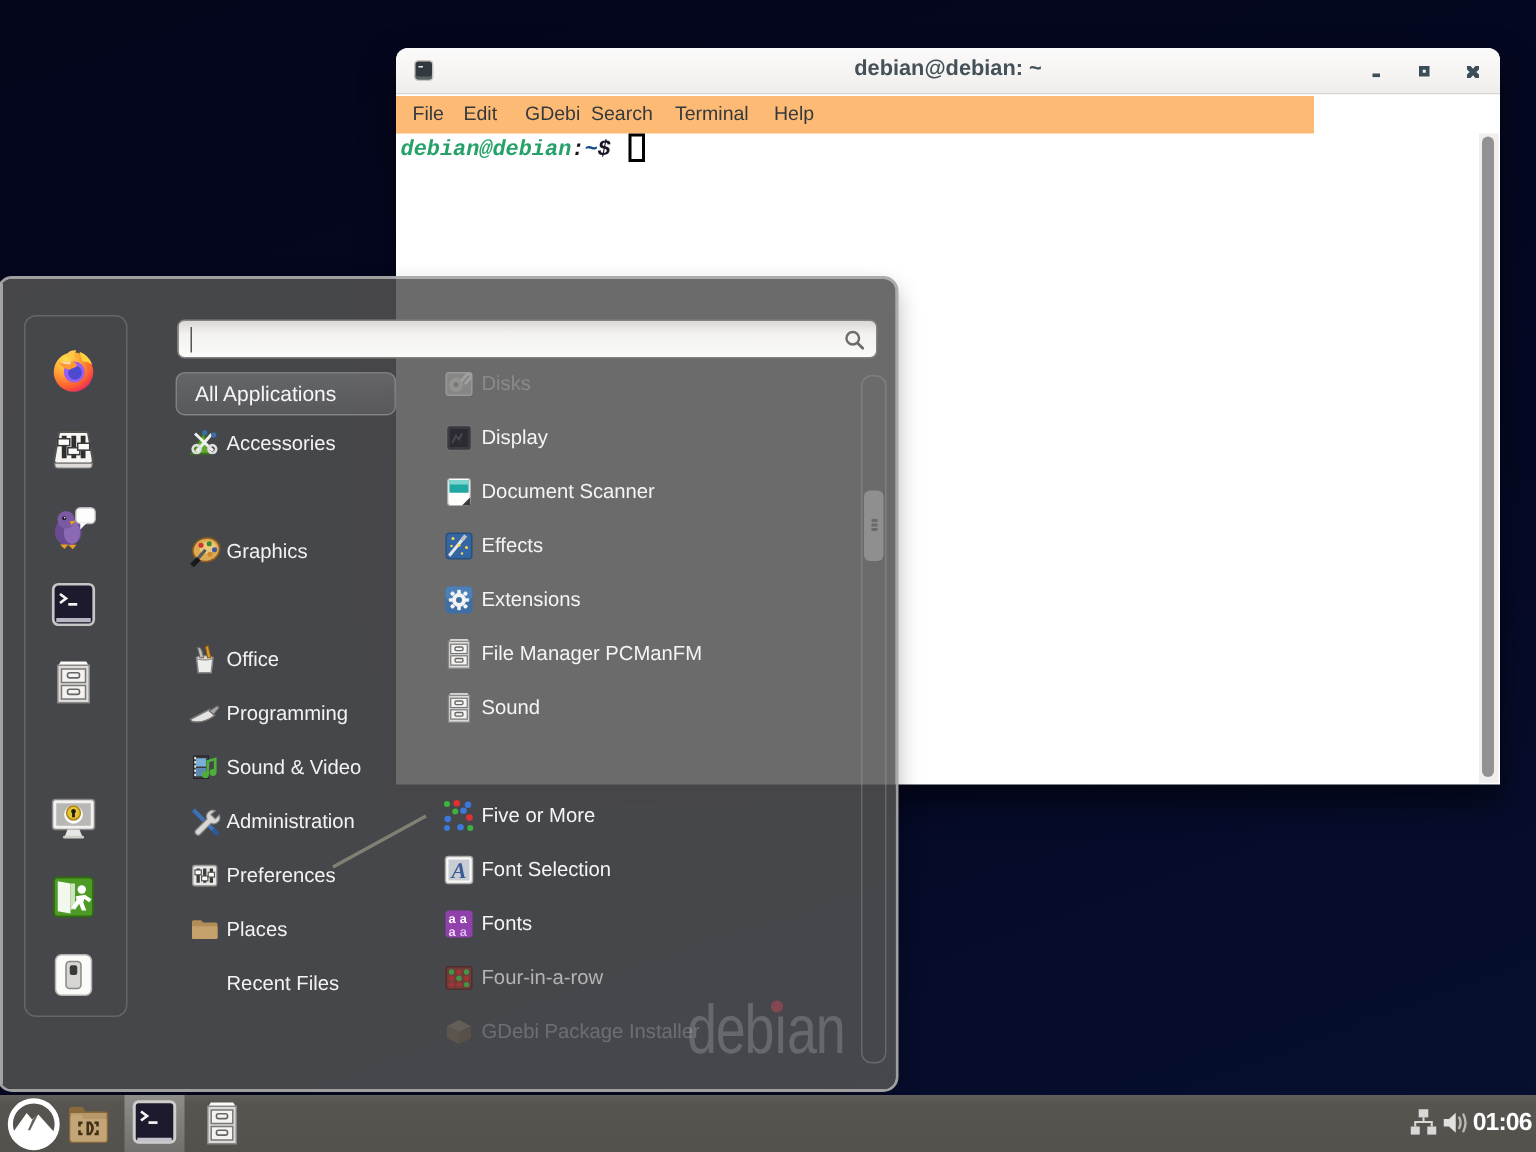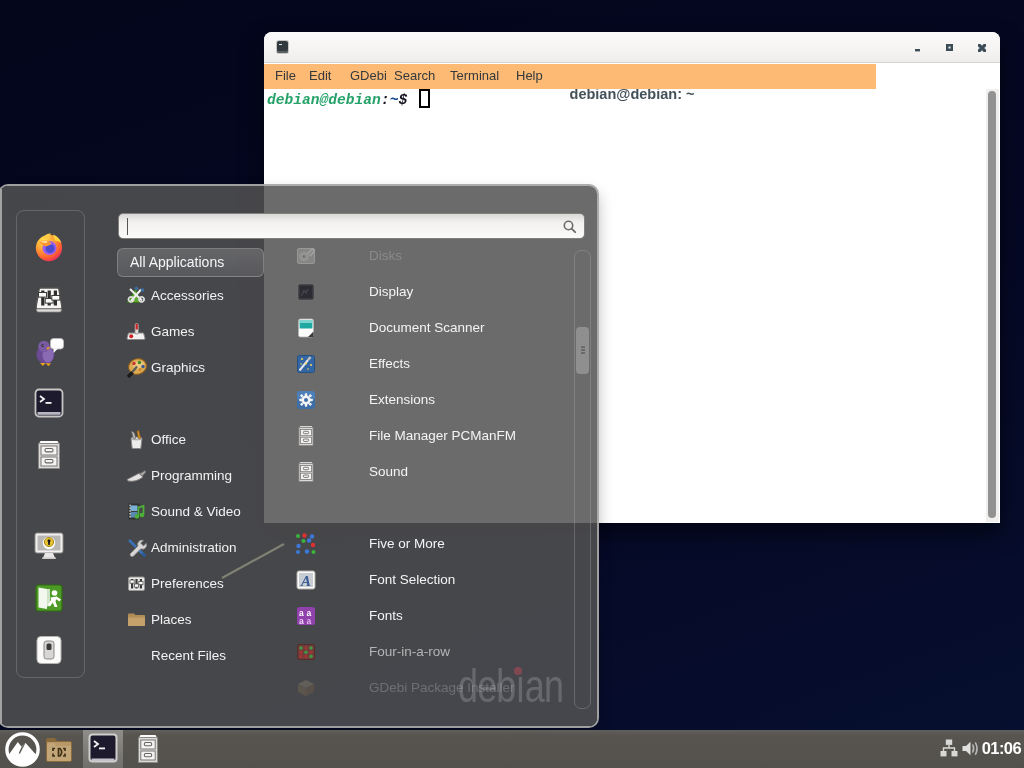--- a/index.html
+++ b/index.html
@@ -8,21 +8,21 @@
 
 
 #term{position:absolute;left:264px;top:32px;width:736px;height:491px;
   border-radius:8px 8px 0 0;background:#ffffff;
   box-shadow:0 10px 22px rgba(0,0,0,0.55);}
 #titlebar{position:absolute;left:0;top:0;width:736px;height:31px;
   border-radius:8px 8px 0 0;
   background:linear-gradient(180deg,#fbfafa 0%,#f5f4f2 60%,#eeedeb 100%);
   border-bottom:1px solid #d8d5d1;}
 #title{position:absolute;left:0;right:0;top:6px;text-align:center;
-  font-size:14.5px;font-weight:bold;color:#445159;margin-top:48px;}
+  font-size:14.5px;font-weight:bold;color:#445159;}
 #wicon{position:absolute;left:13px;top:9px;width:11px;height:12px;
   background:#333a3f;border-radius:2px;box-shadow:inset 0 -2px 0 #5a6165, 0 0 0 1px #c8c6c2;}
 #wicon:after{content:"";position:absolute;left:2px;top:2.5px;width:3px;height:1.5px;background:#e8e8e8;}
 .wbtn{position:absolute;top:0;height:31px;width:30px;}
 #menubar{position:absolute;left:0;top:32px;width:612px;height:25px;
   background:#fdba74;font-size:13px;color:#34393d;}
 #menubar span{position:absolute;top:4px;}
 #prompt{position:absolute;left:3px;top:60px;font-family:"Liberation Mono",monospace;
   font-size:14.6px;font-weight:bold;white-space:pre;font-style:italic;}
 #cursor{position:absolute;left:152px;top:-3px;width:11px;height:19px;border:2px solid #000;background:#fff;}
@@ -47,21 +47,21 @@
 #allapps{position:absolute;left:117px;top:62px;width:147px;height:29px;
   background:linear-gradient(180deg,rgba(255,255,255,0.17),rgba(255,255,255,0.10));
   border:1px solid rgba(185,185,185,0.38);
   border-radius:6px;color:#f6f6f6;font-size:14px;}
 #allapps span{position:absolute;left:12px;top:5px;}
 .cat{position:absolute;left:126px;width:150px;height:22px;color:#f2f2f2;font-size:13.5px;}
 .cat .ci{position:absolute;left:0;top:0;width:21px;height:21px;}
 .cat .ct{position:absolute;left:25px;top:3px;white-space:nowrap;}
 .app{position:absolute;left:295px;width:280px;height:22px;color:#f4f4f4;font-size:13.5px;}
 .app .ai{position:absolute;left:0;top:0;width:22px;height:22px;}
-.app .at{position:absolute;left:26px;top:3px;white-space:nowrap;margin-left:48px;}
+.app .at{position:absolute;left:26px;top:3px;white-space:nowrap;}
 #mscrolltrack{position:absolute;left:574px;top:64px;width:17px;height:459px;
   border:1px solid rgba(165,165,165,0.35);border-radius:7px;}
 #mscrollthumb{position:absolute;left:1px;top:76px;width:13px;height:47px;
   background:#8f8f8f;border-radius:4px;}
 #mscrollthumb:after{content:"";position:absolute;left:4.5px;top:19px;width:4px;height:1.5px;background:#6a6a6a;box-shadow:0 3px 0 #6a6a6a,0 6px 0 #6a6a6a;}
 
 
 #bar{position:absolute;left:0;top:730px;width:1024px;height:38px;
   background:linear-gradient(180deg,#615f5c 0%,#585550 14%,#53514d 100%);padding-left:28px;}
 #active{position:absolute;left:83px;top:0;width:40px;height:38px;
@@ -194,29 +194,20 @@
   <div class="cat" style="top:99px">
       <svg class="ci" viewBox="0 0 21 21">
         <path d="M1.5 17.5 L10 3.5 L13.5 17.5 Z" fill="#63a830" stroke="#39741a" stroke-width="1.2"></path>
         <path d="M4 4 L16 15.5 M15 4.5 L5 16" stroke="#f0f0f0" stroke-width="2"></path>
         <path d="M5 17 a2.6 2.6 0 1 1 .1 0 M15.5 17 a2.6 2.6 0 1 1 .1 0" fill="none" stroke="#e0e0e0" stroke-width="1.8"></path>
         <circle cx="10.5" cy="3.5" r="1.8" fill="#3a6ea5"></circle>
         <circle cx="16.5" cy="5" r="1.8" fill="#3a6ea5"></circle>
       </svg>
       <span class="ct">Accessories</span>
     </div>
-  <div class="cat" style="top:135px">
-      <svg class="ci" viewBox="0 0 21 21">
-        <path d="M2.5 12 L17.5 12 L19 17 Q19.2 18.5 17.5 18.5 L2.5 18.5 Q0.8 18.5 1 17 Z" fill="#f2f1ef" stroke="#8a8886" stroke-width="1"></path>
-        <rect x="9" y="2.5" width="3.4" height="10.5" rx="1.4" fill="#e2e0de" stroke="#8a8886" stroke-width="0.8"></rect>
-        <rect x="9.6" y="3" width="2.2" height="5.5" fill="#cc2222"></rect>
-        <circle cx="5.2" cy="15.2" r="2" fill="#cc2222"></circle>
-      </svg>
-      <span class="ct">Games</span>
-    </div>
   <div class="cat" style="top:171px">
       <svg class="ci" viewBox="0 0 21 21">
         <ellipse cx="11.5" cy="9.5" rx="9" ry="7.8" fill="#dcaa52" stroke="#8a5c20" stroke-width="1.1" transform="rotate(-15 11.5 9.5)"></ellipse>
         <ellipse cx="12.5" cy="8" rx="5.5" ry="4" fill="#ecc87e" transform="rotate(-15 12.5 8)"></ellipse>
         <circle cx="8" cy="6.5" r="1.7" fill="#c83333"></circle>
         <circle cx="13.5" cy="5.5" r="1.7" fill="#3a8a2a"></circle>
         <circle cx="17" cy="9.5" r="1.7" fill="#3a5a9a"></circle>
         <circle cx="14" cy="12.5" r="1.7" fill="#d08830"></circle>
         <path d="M2.5 19.5 L11 9.5" stroke="#5a5a5a" stroke-width="2.2"></path>
         <path d="M2 20 L6.5 15.5" stroke="#1a1a1a" stroke-width="3.4"></path>

